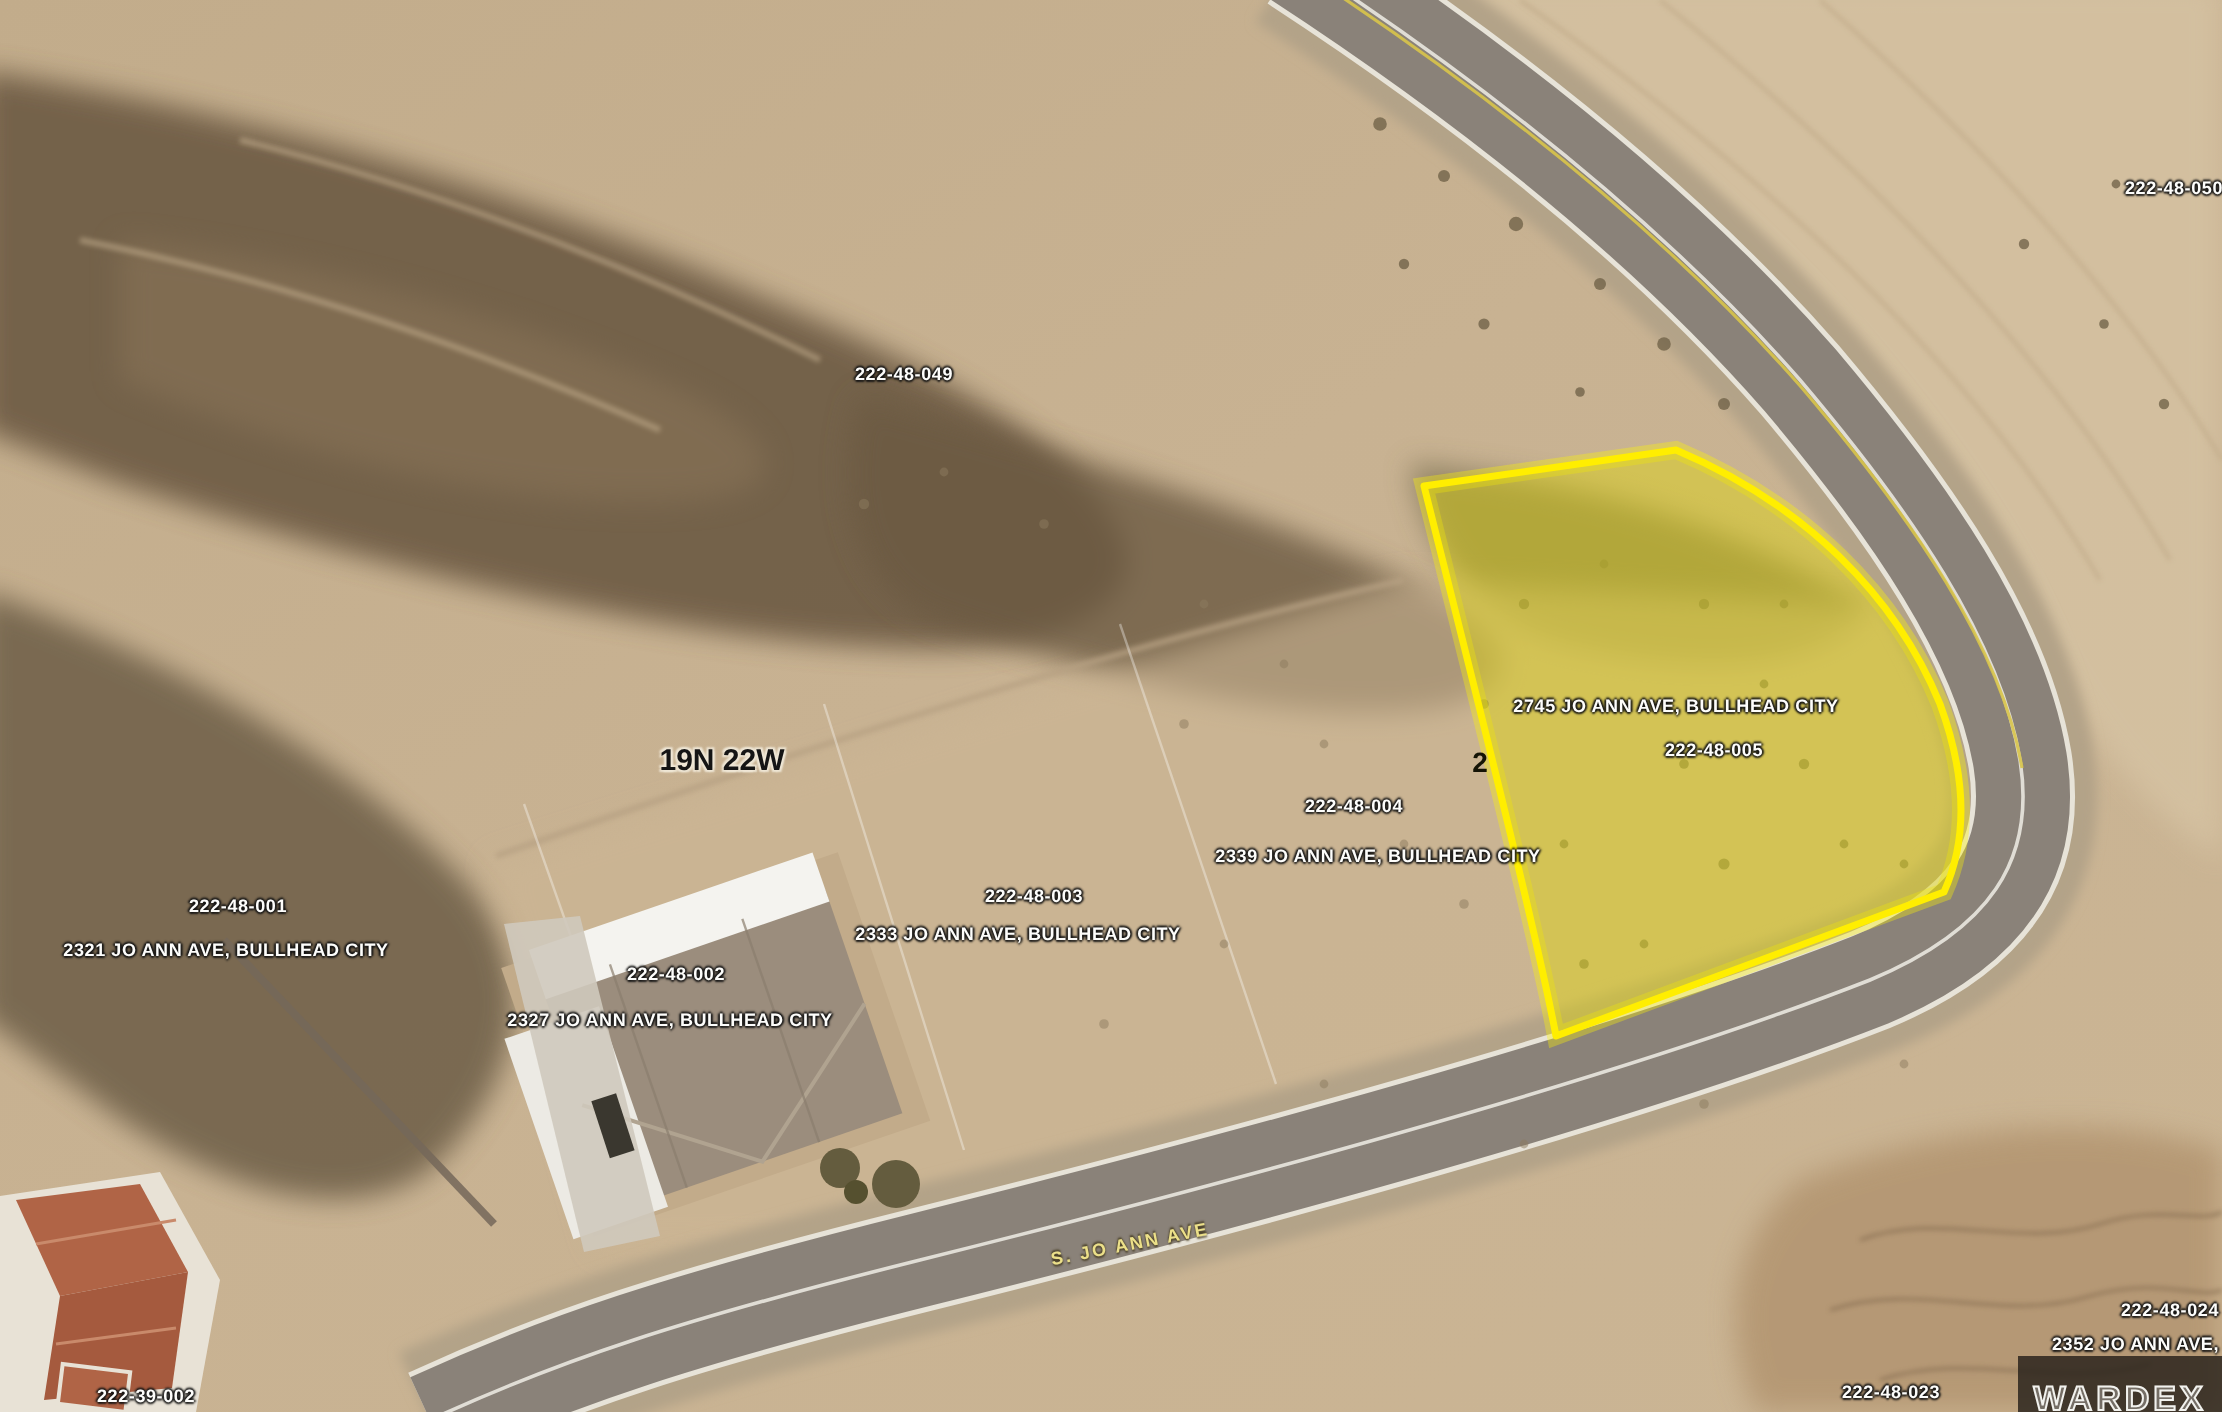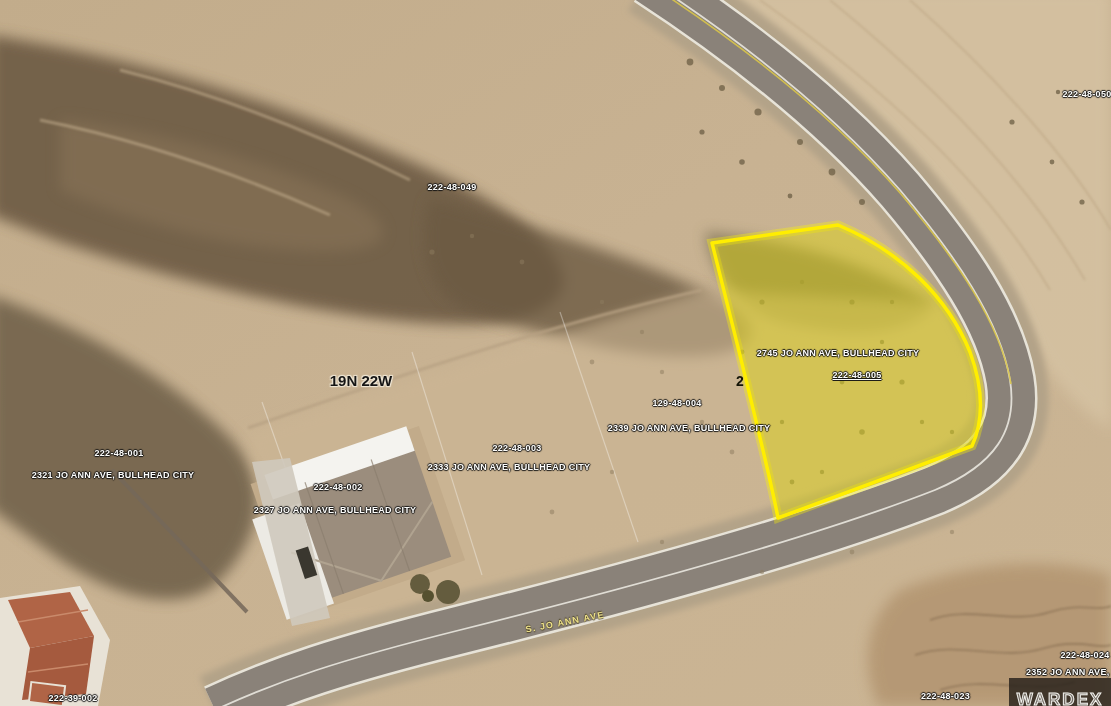--- a/index.html
+++ b/index.html
@@ -210,24 +210,24 @@
     <g>
       <path d="M 712,243 L 838,225 C 902,252 948,298 970,352 C 981,382 986,415 972,446 L 778,518 C 768,465 735,335 712,243 Z" fill="none" stroke="rgba(255,245,0,0.35)" stroke-width="9"></path>
       <path d="M 712,243 L 838,225 C 902,252 948,298 970,352 C 981,382 986,415 972,446 L 778,518 C 768,465 735,335 712,243 Z" fill="rgba(222,212,10,0.45)" stroke="#ffee00" stroke-width="3.5" stroke-linejoin="round"></path>
     </g>
   </svg>
 
   <div class="apn" style="left:420px;top:182px;margin-left:32px;">222-48-049</div>
   <div class="apn" style="left:1087px;top:89px;">222-48-050</div>
 
   <div class="addr" style="left:838px;top:348px;">2745 JO ANN AVE, BULLHEAD CITY</div>
-  <div class="apn" style="left:857px;top:370px;text-decoration:underline;">222-48-005</div>
+  <div class="apn" style="left:857px;top:370px;">222-48-005</div>
   <div class="lotnum" style="left:740px;top:373px;">2</div>
 
-  <div class="apn" style="left:677px;top:398px;">129-48-004</div>
+  <div class="apn" style="left:677px;top:398px;">222-48-004</div>
   <div class="addr" style="left:667px;top:423px;padding-left:44px;">2339 JO ANN AVE, BULLHEAD CITY</div>
 
   <div class="apn" style="left:517px;top:443px;text-align:center;">222-48-003</div>
   <div class="addr" style="left:509px;top:462px;">2333 JO ANN AVE, BULLHEAD CITY</div>
 
   <div class="apn" style="left:338px;top:482px;">222-48-002</div>
   <div class="addr" style="left:335px;top:505px;">2327 JO ANN AVE, BULLHEAD CITY</div>
 
   <div class="apn" style="left:119px;top:448px;">222-48-001</div>
   <div class="addr" style="left:113px;top:470px;">2321 JO ANN AVE, BULLHEAD CITY</div>

